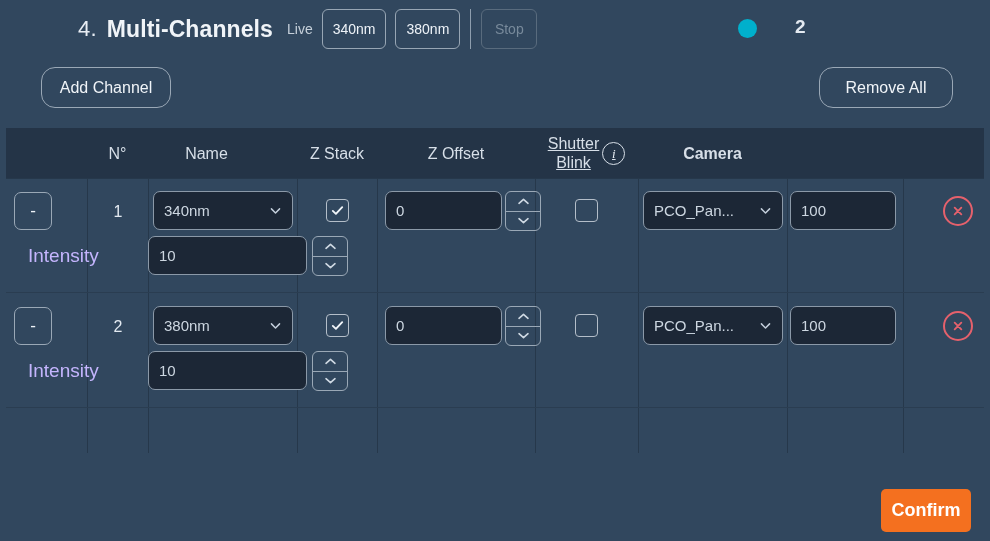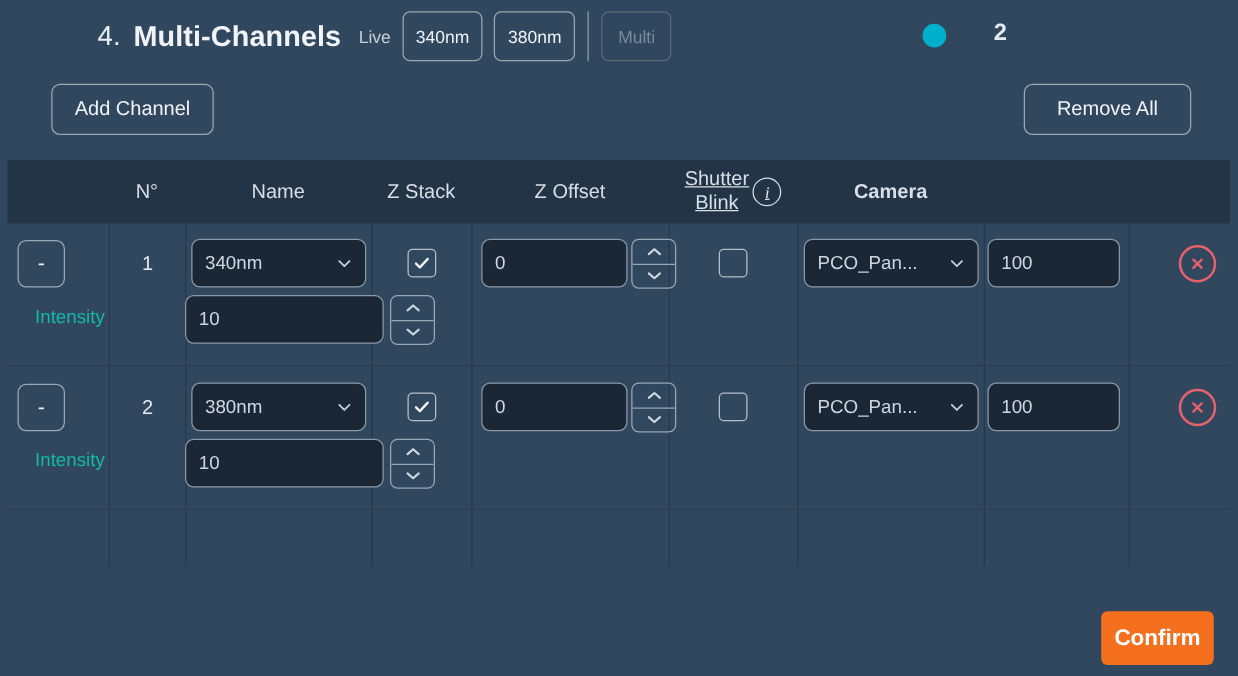--- a/index.html
+++ b/index.html
@@ -45,21 +45,21 @@
     width:19px;height:19px;border-radius:50%;background:#00b0cc;
   }
   .status-count{
     position:absolute;left:795px;top:16px;font-size:19px;font-weight:700;color:#e4eaf1;
   }
 
   
   .btn-outline{
     position:absolute;box-sizing:border-box;height:41px;
     display:flex;align-items:center;justify-content:center;
-    border:1px solid #9aa8b6;border-radius:7px;background:transparent;
+    border:1px solid #9aa8b6;border-radius:14px;background:transparent;
     color:#f0f4f8;font-size:16px;cursor:pointer;padding:0 16px;
   }
   #add-channel{left:41px;top:67px;width:130px;}
   #remove-all{left:819px;top:67px;width:134px;}
 
   
   .table{position:absolute;left:6px;top:128px;width:978px;}
   .thead{
     position:relative;height:50px;background:#243447;
     display:flex;align-items:center;
@@ -127,21 +127,21 @@
   }
   .cbox svg{display:block;}
 
   .xbtn{
     width:30px;height:30px;border-radius:50%;
     box-sizing:border-box;border:2px solid #e5616c;
     display:flex;align-items:center;justify-content:center;cursor:pointer;
   }
   .xbtn svg{display:block;}
 
-  .intlabel{font-size:15px;color:#14b8a6;}
+  .intlabel{font-size:19px;color:#c4b5fd;}
 
   
   #confirm{
     position:absolute;left:881px;top:489px;width:90px;height:43px;
     background:#f4701f;border:none;border-radius:5px;
     color:#fff;font-size:18px;font-weight:700;
     display:flex;align-items:center;justify-content:center;cursor:pointer;
   }
 </style>
 </head>
@@ -157,39 +157,39 @@
     <div class="chip">
       <span>340nm</span>
     </div>
     <div class="chip">
       <span>380nm</span>
     </div>
 
     <div class="vdiv"></div>
 
     <div class="chip stop">
-      <span>Multi</span>
+      <span>Stop</span>
     </div>
   </div>
 
   <div class="status-dot"></div>
   <div class="status-count">2</div>
 
   <div class="btn-outline" id="add-channel">
     <span>Add Channel</span>
   </div>
   <div class="btn-outline" id="remove-all">
     <span>Remove All</span>
   </div>
 
   <div class="table">
 
     <div class="thead">
       <div class="th" style="left:81px;width:61px;">N°</div>
-      <div class="th" style="left:142px;width:149px;">Name</div>
+      <div class="th" style="left:126px;width:149px;">Name</div>
       <div class="th" style="left:291px;width:80px;">Z Stack</div>
       <div class="th" style="left:371px;width:158px;">Z Offset</div>
 
       <div class="th shutter" style="left:529px;width:103px;text-decoration:underline;">
         <span class="stack">
           <span>Shutter</span>
           <span>Blink</span>
         </span>
         <span class="info-ic">
           <span>i</span>

